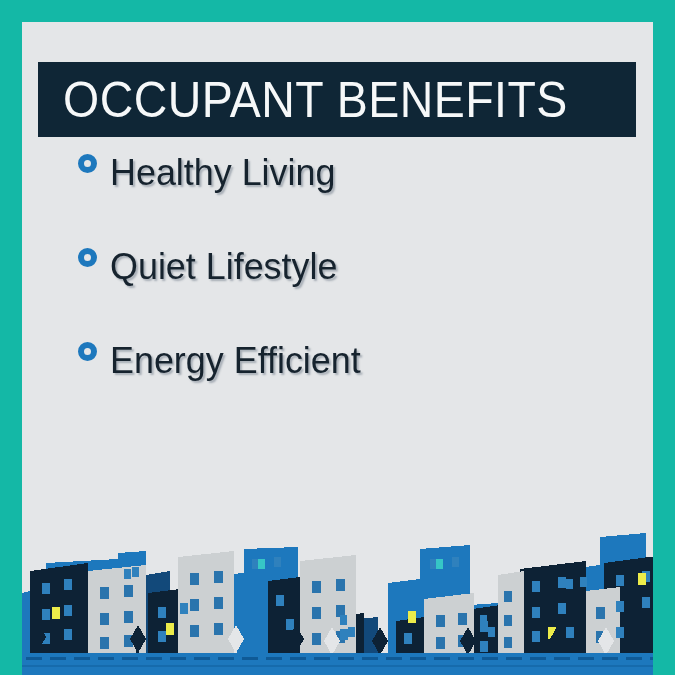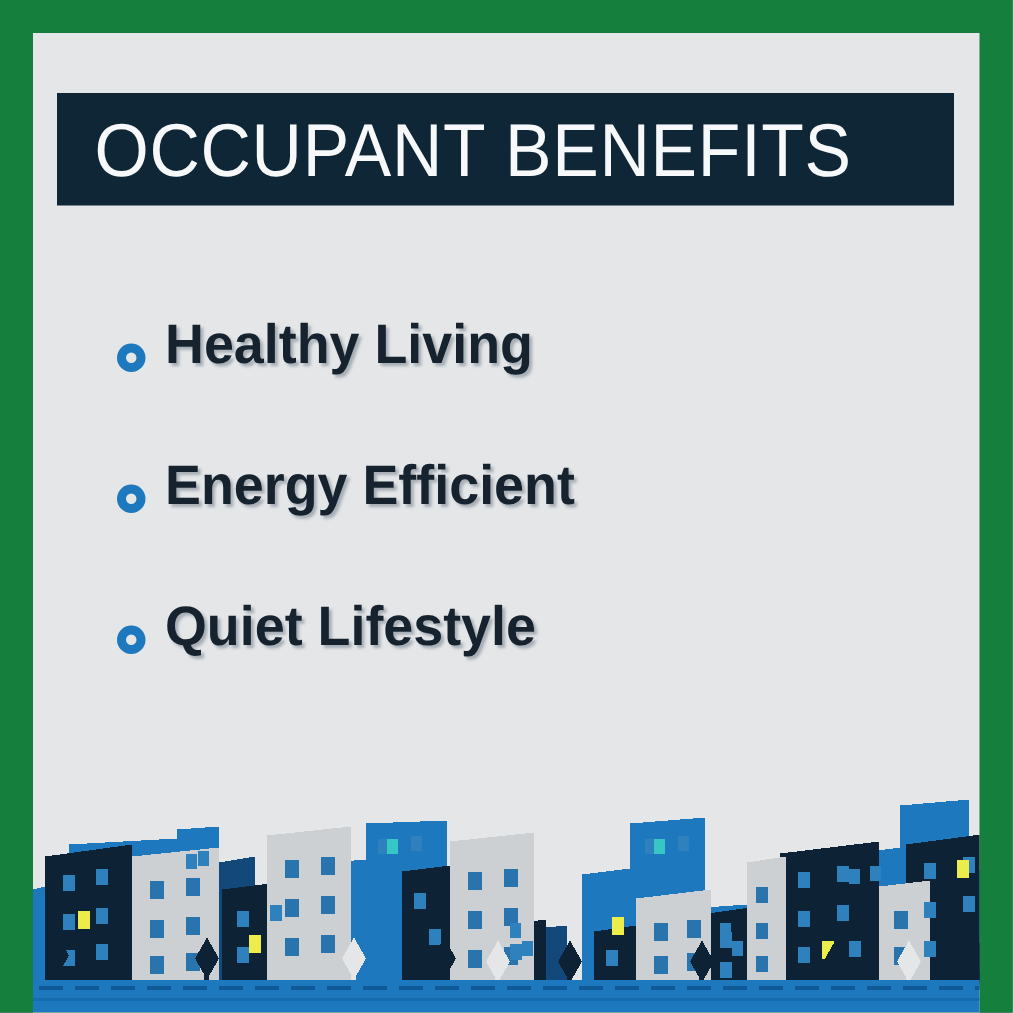--- a/index.html
+++ b/index.html
@@ -3,21 +3,21 @@
 <meta charset="utf-8">
 <style>
   html,body{margin:0;padding:0;}
   body{
     width:675px;height:675px;overflow:hidden;
     background:#0d2031;
     font-family:"Liberation Sans",sans-serif;
   }
   #slide{
     position:relative;width:675px;height:675px;
-    background:#15803d;
+    background:#14b8a6;
   }
   
   #panel{
     position:absolute;left:22px;top:22px;
     width:631px;height:653px;
     background:#e4e6e8;
     overflow:hidden;
   }
   
   #title-bar{
@@ -38,23 +38,22 @@
     transform-origin:left center;
     white-space:nowrap;
   }
   
   #benefit-list{
     position:absolute;left:56px;top:132px;
     width:540px;
     list-style:none;margin:0;padding:0;
   }
   .benefit-item{
-    display:flex;align-items:flex-end;
+    display:flex;align-items:flex-start;
     height:94px;
-    font-weight:bold;
   }
   .bullet-ring{
     width:19px;height:19px;
     border-radius:50%;
     border:6px solid #1d78bd;
     box-sizing:border-box;
     background:#e4e6e8;
     flex:0 0 auto;
     margin-right:13px;
   }
@@ -85,25 +84,25 @@
       <span id="title-text">OCCUPANT BENEFITS</span>
     </div>
 
     <ul id="benefit-list">
       <li class="benefit-item">
         <span class="bullet-ring"></span>
         <span class="benefit-label">Healthy Living</span>
       </li>
       <li class="benefit-item">
         <span class="bullet-ring"></span>
-        <span class="benefit-label">Energy Efficient</span>
+        <span class="benefit-label">Quiet Lifestyle</span>
       </li>
       <li class="benefit-item">
         <span class="bullet-ring"></span>
-        <span class="benefit-label">Quiet Lifestyle</span>
+        <span class="benefit-label">Energy Efficient</span>
       </li>
     </ul>
 
     <div id="skyline">
       <svg viewBox="0 0 675 160" xmlns="http://www.w3.org/2000/svg" shape-rendering="crispEdges">
 
         <rect x="0" y="0" width="22" height="160" fill="#0d2031"></rect>
 
         <g fill="#1d78bd">
           <polygon points="22,78 46,72 46,140 22,140"></polygon>

